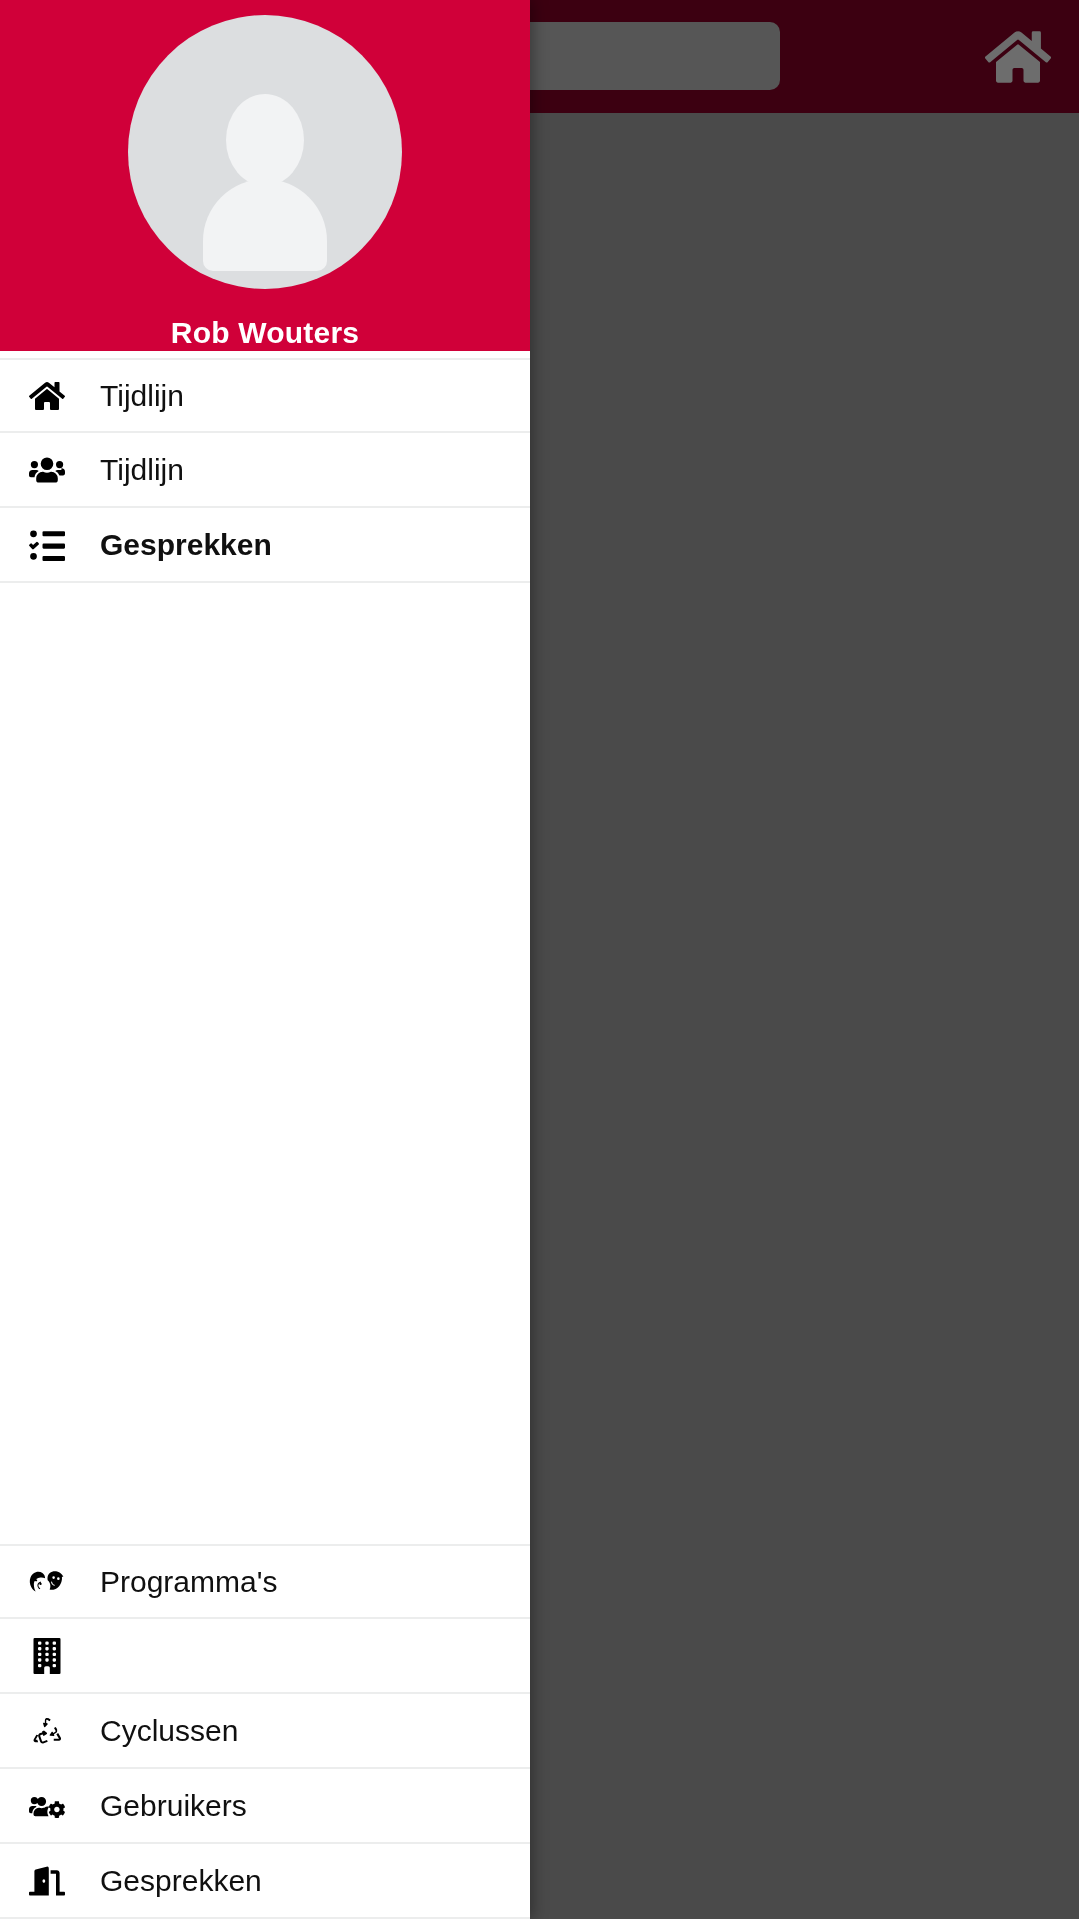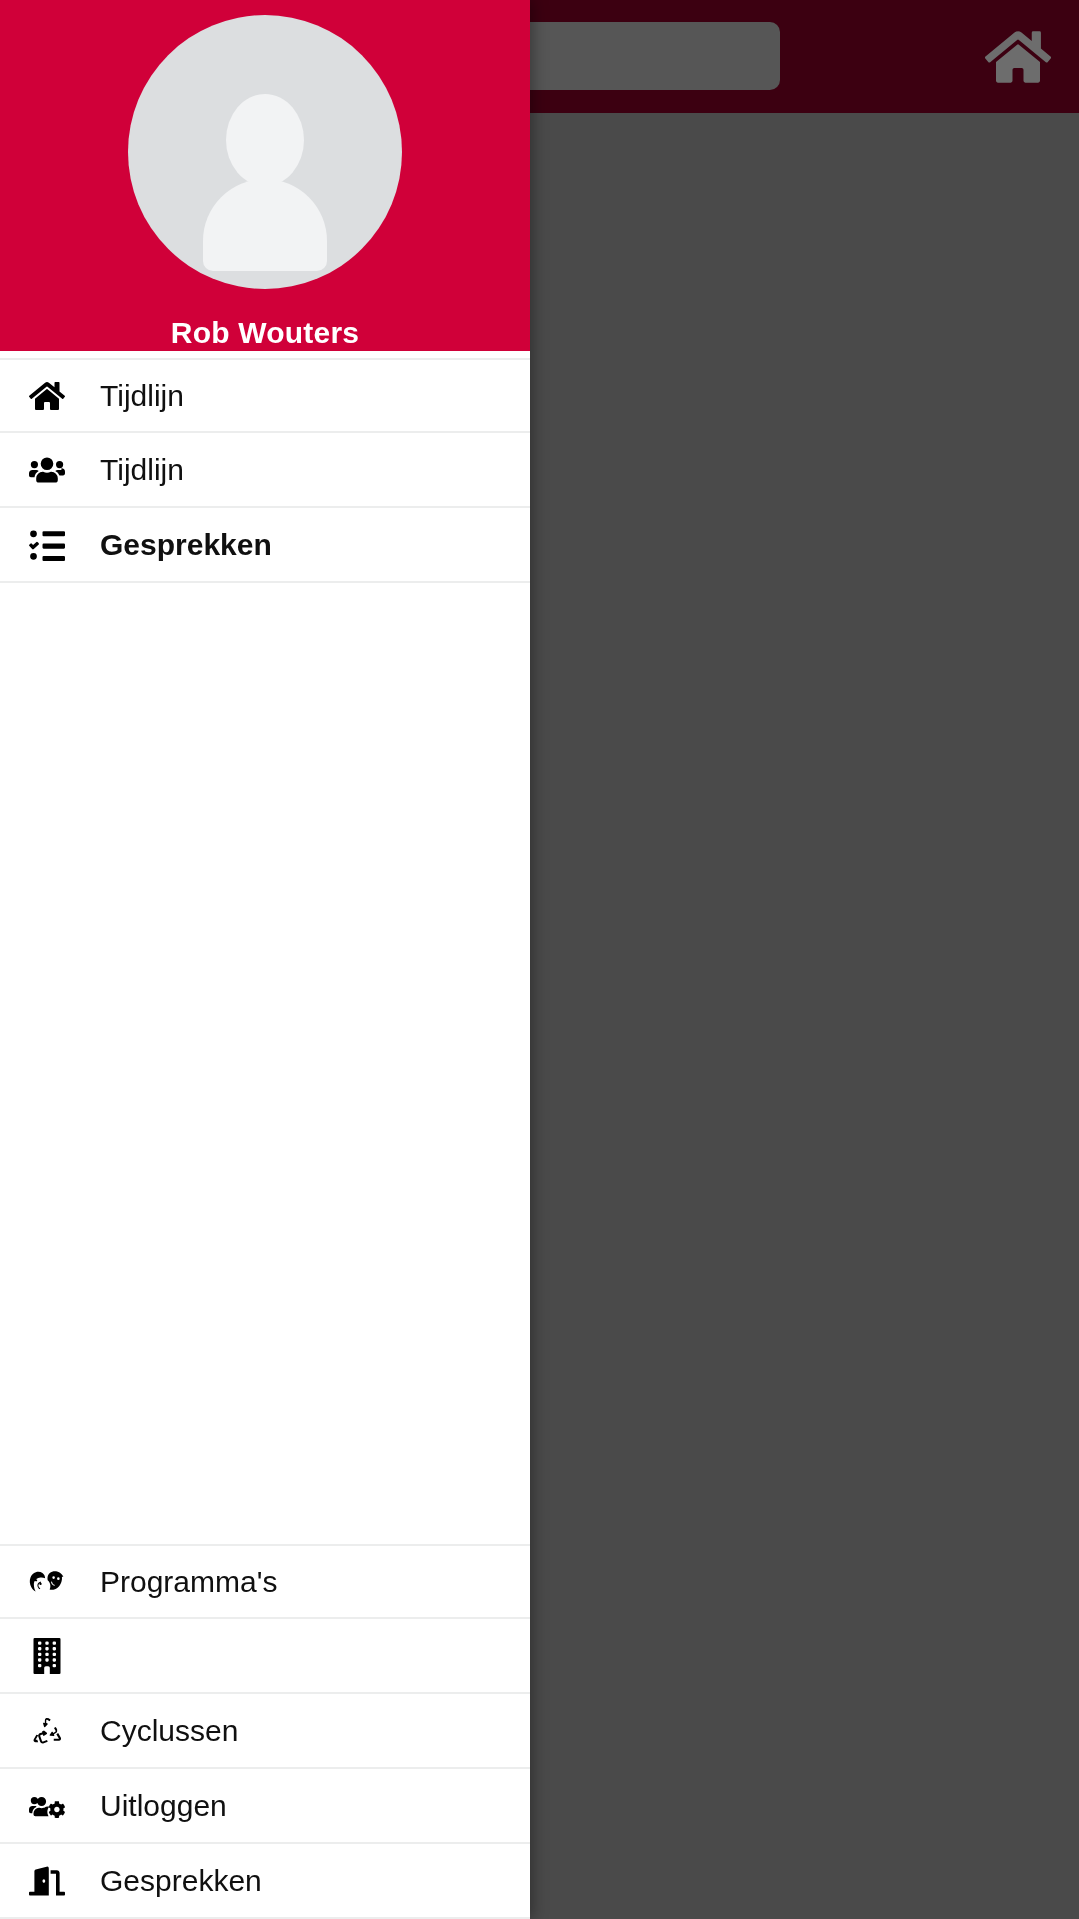--- a/index.html
+++ b/index.html
@@ -267,21 +267,21 @@
         </span>
         <span class="menu-label">Cyclussen</span>
       </div>
 
       <div class="menu-item">
         <span class="menu-icon">
           <svg viewBox="0 0 640 512" aria-hidden="true">
             <path d="M610.5 341.3c2.6-14.1 2.6-28.5 0-42.6l25.8-14.9c3-1.7 4.3-5.2 3.3-8.5-6.7-21.6-18.2-41.2-33.2-57.4-2.3-2.5-6-3.1-9-1.4l-25.8 14.9c-10.9-9.3-23.4-16.5-36.9-21.3v-29.8c0-3.4-2.4-6.4-5.7-7.1-22.3-5-45-4.8-66.2 0-3.3.7-5.7 3.7-5.7 7.1v29.8c-13.5 4.8-26 12-36.9 21.3l-25.8-14.9c-2.9-1.7-6.7-1.1-9 1.4-15 16.2-26.5 35.8-33.2 57.4-1 3.3.4 6.8 3.3 8.5l25.8 14.9c-2.6 14.1-2.6 28.5 0 42.6l-25.8 14.9c-3 1.7-4.3 5.2-3.3 8.5 6.7 21.6 18.2 41.1 33.2 57.4 2.3 2.5 6 3.1 9 1.4l25.8-14.9c10.9 9.3 23.4 16.5 36.9 21.3v29.8c0 3.4 2.4 6.4 5.7 7.1 22.3 5 45 4.8 66.2 0 3.3-.7 5.7-3.7 5.7-7.1v-29.8c13.5-4.8 26-12 36.9-21.3l25.8 14.9c2.9 1.7 6.7 1.1 9-1.4 15-16.2 26.5-35.8 33.2-57.4 1-3.3-.4-6.8-3.3-8.5l-25.8-14.9zM496 368.5c-26.8 0-48.5-21.8-48.5-48.5s21.8-48.5 48.5-48.5 48.5 21.8 48.5 48.5-21.7 48.5-48.5 48.5zM96 224a64 64 0 1 0-64-64 64.07 64.07 0 0 0 64 64zm128 32a80 80 0 1 0-80-80 80.09 80.09 0 0 0 80 80zm48 32h-10.7a109.1 109.1 0 0 1-74.6 0H176a96 96 0 0 0-96 96v24a32 32 0 0 0 32 32h235.3a150.4 150.4 0 0 1-21.3-77.2c0-36.3 12.9-69.6 34.3-95.7A95.6 95.6 0 0 0 272 288zM129.9 274.6A63.8 63.8 0 0 0 128 256H64a64.06 64.06 0 0 0-64 64v32a32 32 0 0 0 32 32h25.4a128.3 128.3 0 0 1 72.5-109.4z"></path>
           </svg>
         </span>
-        <span class="menu-label">Uitloggen</span>
+        <span class="menu-label">Gebruikers</span>
       </div>
 
       <div class="menu-item">
         <span class="menu-icon">
           <svg viewBox="0 0 640 512" aria-hidden="true">
             <path d="M624 448h-80V113.45C544 86.19 522.47 64 496 64H384v64h96v384h144a16 16 0 0 0 16-16v-32a16 16 0 0 0-16-16zM312.24 1.01l-192 49.78C105.4 54.58 96 67.1 96 81.64V448H16a16 16 0 0 0-16 16v32a16 16 0 0 0 16 16h336V33.15A32 32 0 0 0 312.24 1.01zM264 288c-13.25 0-24-14.33-24-32s10.75-32 24-32 24 14.33 24 32-10.75 32-24 32z"></path>
           </svg>
         </span>
         <span class="menu-label">Gesprekken</span>
       </div>

